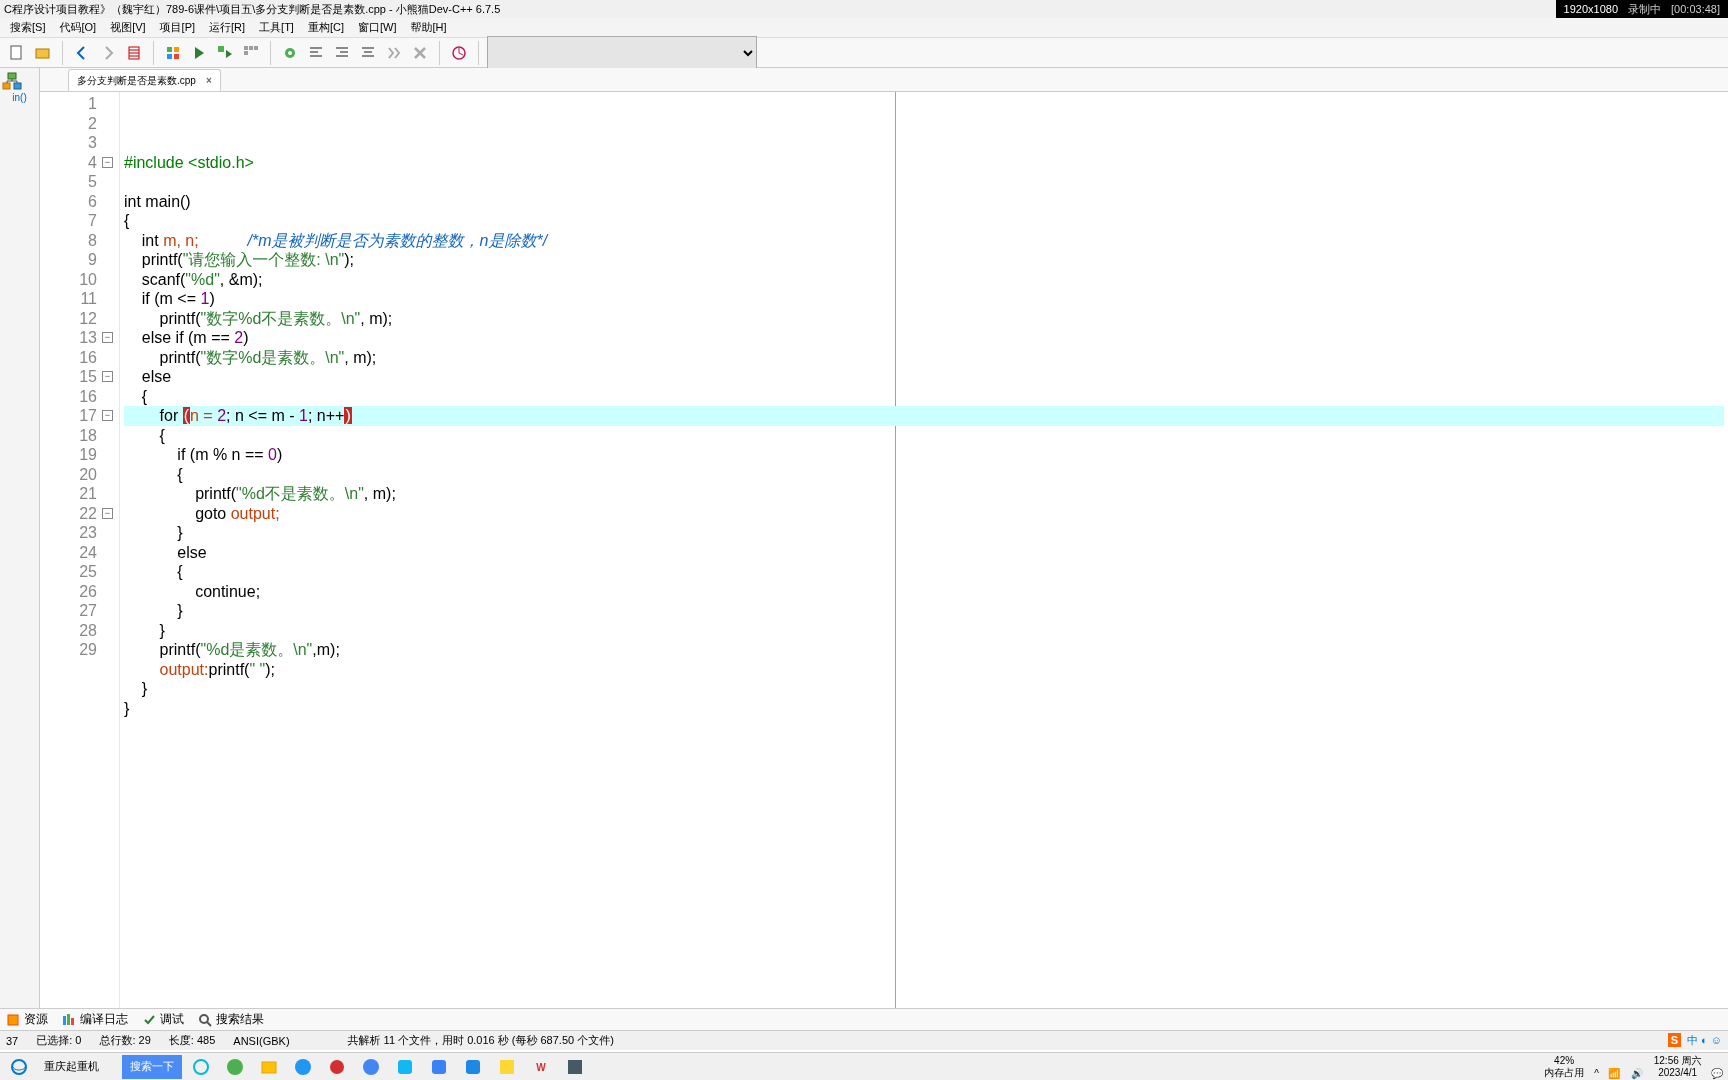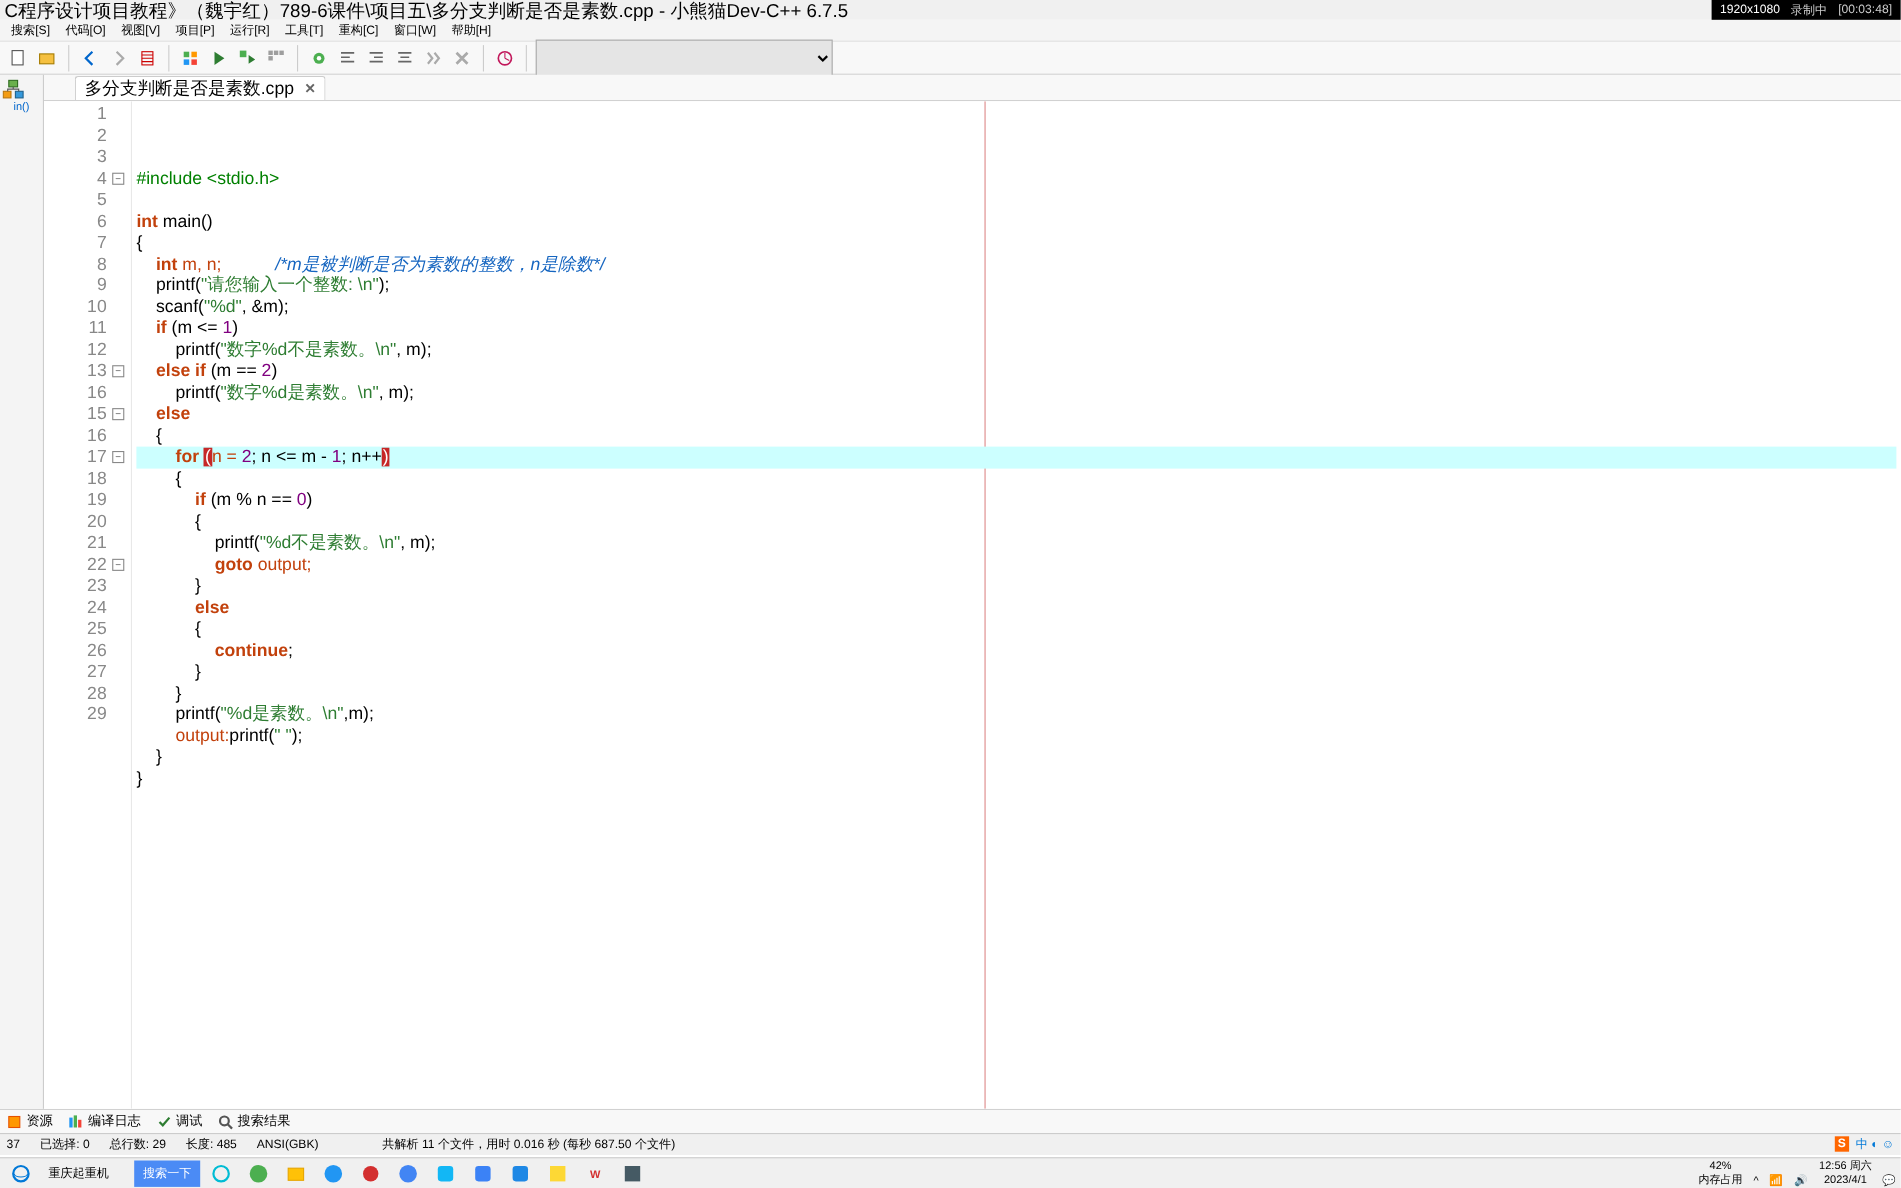--- a/index.html
+++ b/index.html
@@ -1,51 +1,51 @@
 <!DOCTYPE html>
 <html><head>
 <meta charset="utf-8">
 <style>
 * { margin: 0; padding: 0; box-sizing: border-box; font-family: "Microsoft YaHei", sans-serif; }
 body { background: #fff; width: 1728px; height: 1080px; overflow: hidden; position: relative; font-size: 12px; }
 
-.title-bar { height: 18px; background: #f0f0f0; display: flex; align-items: center; padding: 0 4px; font-size: 17px; }
+.title-bar { height: 18px; background: #f0f0f0; display: flex; align-items: center; padding: 0 4px; font-size: 11px; }
 .recorder-bar { position: absolute; top: 0; right: 0; height: 18px; background: #000; color: #ccc; display: flex; align-items: center; padding: 0 8px; font-size: 11px; gap: 10px; }
 .recorder-bar .rec-dim { color: #fff; }
 
 .menu-bar { height: 20px; background: #f4f4f4; border-bottom: 1px solid #ddd; display: flex; align-items: flex-start; padding: 0 4px; gap: 2px; font-size: 11px; }
 .menu-item { padding: 2px 6px; cursor: default; }
 
 .toolbar { height: 30px; background: #f8f8f8; border-bottom: 1px solid #ccc; display: flex; align-items: center; padding: 0 6px; gap: 4px; }
 .tb-sep { width: 1px; height: 24px; background: #ccc; margin: 0 4px; }
 .tb-btn { width: 22px; height: 22px; display: flex; align-items: center; justify-content: center; border-radius: 2px; }
 .compiler-select { height: 22px; width: 270px; font-size: 12px; border: 1px solid #aaa; padding: 16px 4px; background: #e5e5e5; }
 
 .main-area { display: flex; height: calc(100% - 18px - 20px - 30px - 22px - 20px - 30px); }
 .left-panel { width: 40px; background: #f4f4f4; border-right: 1px solid #ccc; padding: 4px 2px; font-size: 10px; text-align: center; }
 .left-panel .lp-icon { margin-bottom: 2px; }
 
 .editor-wrap { flex: 1; display: flex; flex-direction: column; position: relative; }
 .tab-bar { height: 24px; display: flex; align-items: flex-end; padding-left: 28px; border-bottom: 1px solid #ccc; background: #f8f8f8; }
-.tab { height: 22px; background: #fff; border: 1px solid #ccc; border-bottom: none; padding: 2px 8px; font-size: 16px; display: flex; align-items: center; gap: 10px; border-radius: 3px 3px 0 0; margin-top: 10px; }
+.tab { height: 22px; background: #fff; border: 1px solid #ccc; border-bottom: none; padding: 2px 8px; font-size: 10px; display: flex; align-items: center; gap: 10px; border-radius: 3px 3px 0 0; margin-top: 10px; }
 .tab-close { color: #666; font-weight: bold; cursor: pointer; }
 
 .code-area { flex: 1; display: flex; background: #fff; overflow: auto; position: relative; }
 .gutter { width: 80px; background: #fff; text-align: right; padding: 2px 6px 2px 2px; font-family: Consolas, monospace; font-size: 16px; color: #888; line-height: 19.5px; user-select: none; border-right: 1px solid #e8e8e8; }
 .gutter-line { height: 19.5px; display: flex; justify-content: flex-end; align-items: center; gap: 2px; }
 .fold { width: 11px; height: 11px; border: 1px solid #888; font-size: 9px; line-height: 9px; text-align: center; color: #555; margin-left: 3px; }
 
 .code { flex: 1; font-family: Consolas, "Courier New", monospace; font-size: 16px; line-height: 19.5px; padding: 2px 4px; white-space: pre; position: relative; }
 .code-line { height: 19.5px; position: relative; }
 .hl-line { background: #ccffff; position: absolute; left: 0; right: 0; height: 19.5px; z-index: 0; }
 .code-line > span { position: relative; z-index: 1; }
 .red-margin { position: absolute; top: 0; bottom: 0; left: 775px; width: 1px; background: #d88; }
 
 .k-pre { color: #008000; }
-.k-kw { color: #c2410c; font-weight: bold; }
+.k-kw { color: #000000; font-weight: normal; }
 .k-fn { color: #000; }
 .k-str { color: #2e7d32; }
 .k-cmt { color: #1565c0; font-style: italic; }
 .k-num { color: #800080; }
 .k-op { color: #000; }
 .k-id { color: #c2410c; }
 .match-paren { background: #c62828; color: #fff; padding: 0 1px; }
 
 .bottom-tabs { height: 22px; border-top: 1px solid #ccc; display: flex; align-items: center; padding: 0 6px; gap: 14px; font-size: 12px; background: #f8f8f8; }
 .bt-item { display: flex; align-items: center; gap: 4px; cursor: pointer; justify-content: center; }

